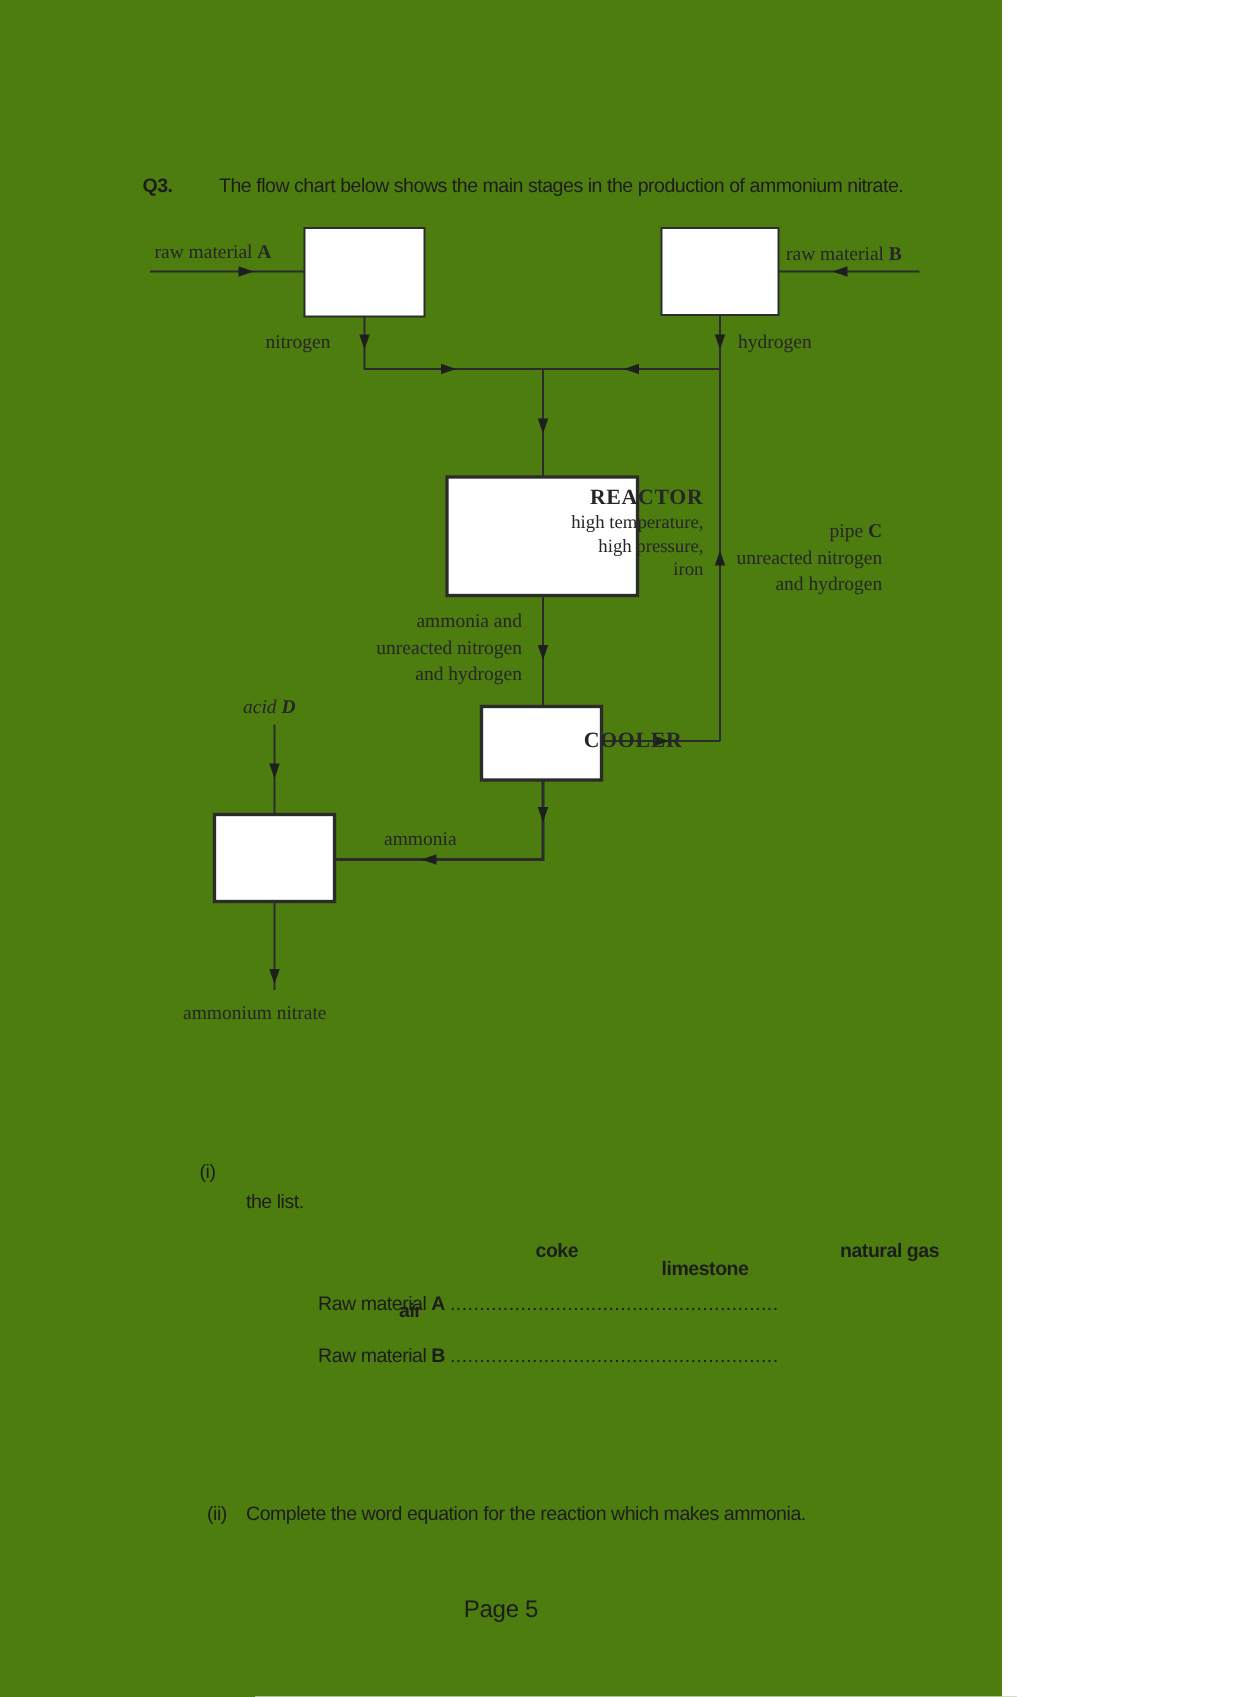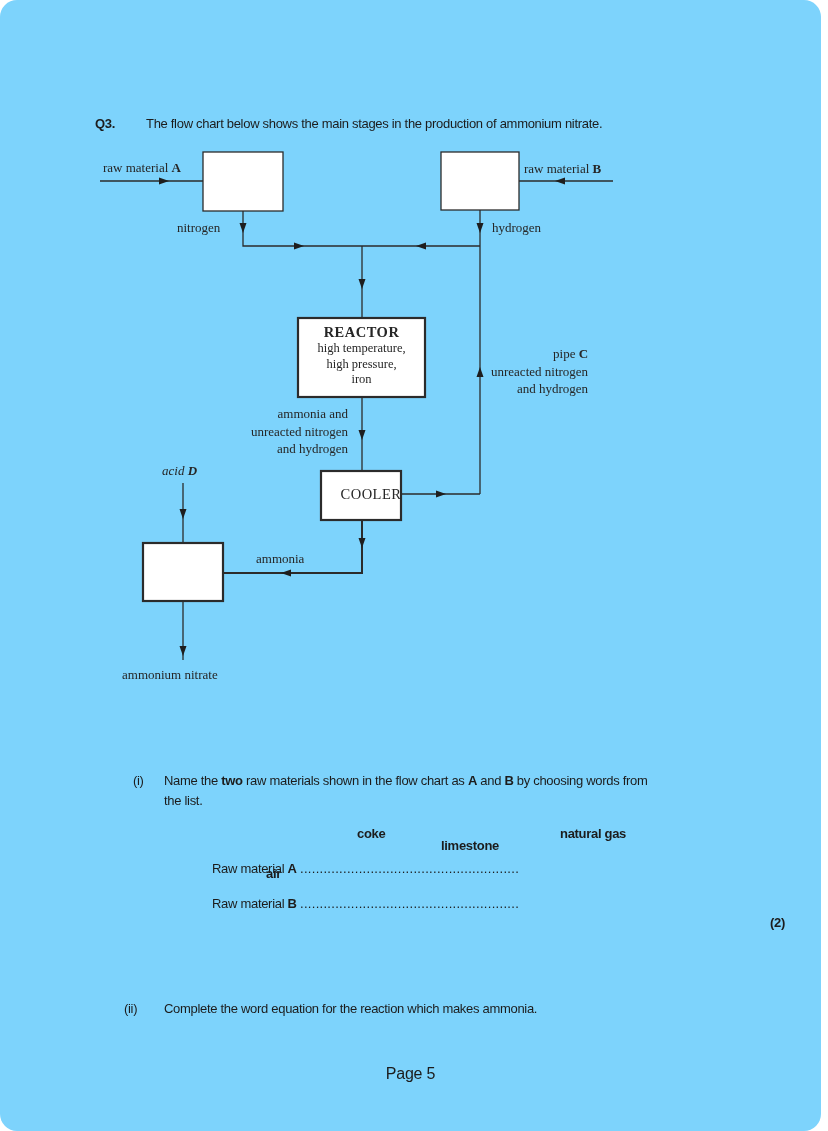--- a/index.html
+++ b/index.html
@@ -1,36 +1,35 @@
 <!DOCTYPE html>
 <html><head>
 <meta charset="utf-8">
 <style>
   html,body{margin:0;padding:0;background:#ffffff;}
   .page{
     position:relative;
-    width:821px;height:1131px;
-    background:#7dd3fc;
+    width:668px;height:1131px;
+    background:#4d7c0f;
     font-family:"Liberation Sans",sans-serif;
     color:#1c1c1c;
     overflow:hidden;
-    border-radius:17px;
   }
   
   .sans{position:absolute;font-family:"Liberation Sans",sans-serif;font-size:13px;letter-spacing:-0.3px;color:#1c1c1c;white-space:nowrap;}
   .b{font-weight:bold;}
   
   .ser{position:absolute;font-family:"Liberation Serif",serif;font-size:13px;color:#262626;white-space:nowrap;line-height:17.5px;}
   .ser .b{font-weight:bold;}
   .diagram-svg{position:absolute;left:0;top:0;}
-  .box-label{text-align:center;}
+  .box-label{text-align:right;margin-left:44px;}
   .right-align{text-align:right;}
   .reactor-title{font-weight:bold;font-size:14.5px;letter-spacing:0.5px;line-height:18px;}
   .reactor-line{font-size:12.5px;line-height:15.5px;}
-  .cooler-title{font-weight:normal;font-size:14.5px;letter-spacing:0.5px;padding-left:10px;}
+  .cooler-title{font-weight:bold;font-size:14.5px;letter-spacing:0.5px;padding-left:10px;}
   .footer{position:absolute;left:0;right:0;text-align:center;font-size:16px;letter-spacing:-0.2px;color:#1c1c1c;}
   .marks{font-weight:bold;}
   .dots{letter-spacing:0.3px;}
 </style>
 </head>
 <body>
 
 <div class="page">
 
   <div class="sans b" style="left:95px;top:116px;">Q3.</div>
@@ -115,32 +114,31 @@
 
   <div class="ser" style="left:162px;top:462px;font-style:italic;"><span>acid </span><span class="b">D</span></div>
 
   <div class="ser box-label cooler-title" style="left:321px;top:486px;width:80px;">COOLER</div>
 
   <div class="ser" style="left:256px;top:550px;">ammonia</div>
 
   <div class="ser" style="left:122px;top:666px;">ammonium nitrate</div>
 
   <div class="sans" style="left:133px;top:773px;">(i)</div>
-  <div class="sans" style="left:164px;top:773px;"><span>Name the </span><span class="b">two</span><span> raw materials shown in the flow chart as </span><span class="b">A</span><span> and </span><span class="b">B</span><span> by choosing words from</span></div>
   <div class="sans" style="left:164px;top:793px;">the list.</div>
 
   <div class="sans b" style="left:266px;top:826px;margin-top:40px;">air</div>
   <div class="sans b" style="left:357px;top:826px;">coke</div>
   <div class="sans b" style="left:441px;top:826px;margin-top:12px;">limestone</div>
   <div class="sans b" style="left:560px;top:826px;">natural gas</div>
 
   <div class="sans" style="left:212px;top:861px;"><span>Raw material </span><span class="b">A</span>&nbsp;<span class="dots">........................................................</span></div>
 
   <div class="sans" style="left:212px;top:896px;"><span>Raw material </span><span class="b">B</span>&nbsp;<span class="dots">........................................................</span></div>
 
   <div class="sans marks" style="left:770px;top:915px;">(2)</div>
 
-  <div class="sans" style="left:124px;top:1001px;">(ii)</div>
+  <div class="sans" style="left:138px;top:1001px;">(ii)</div>
   <div class="sans" style="left:164px;top:1001px;">Complete the word equation for the reaction which makes ammonia.</div>
 
   <div class="footer" style="top:1065px;">Page 5</div>
 
 </div>
 
 </body></html>

